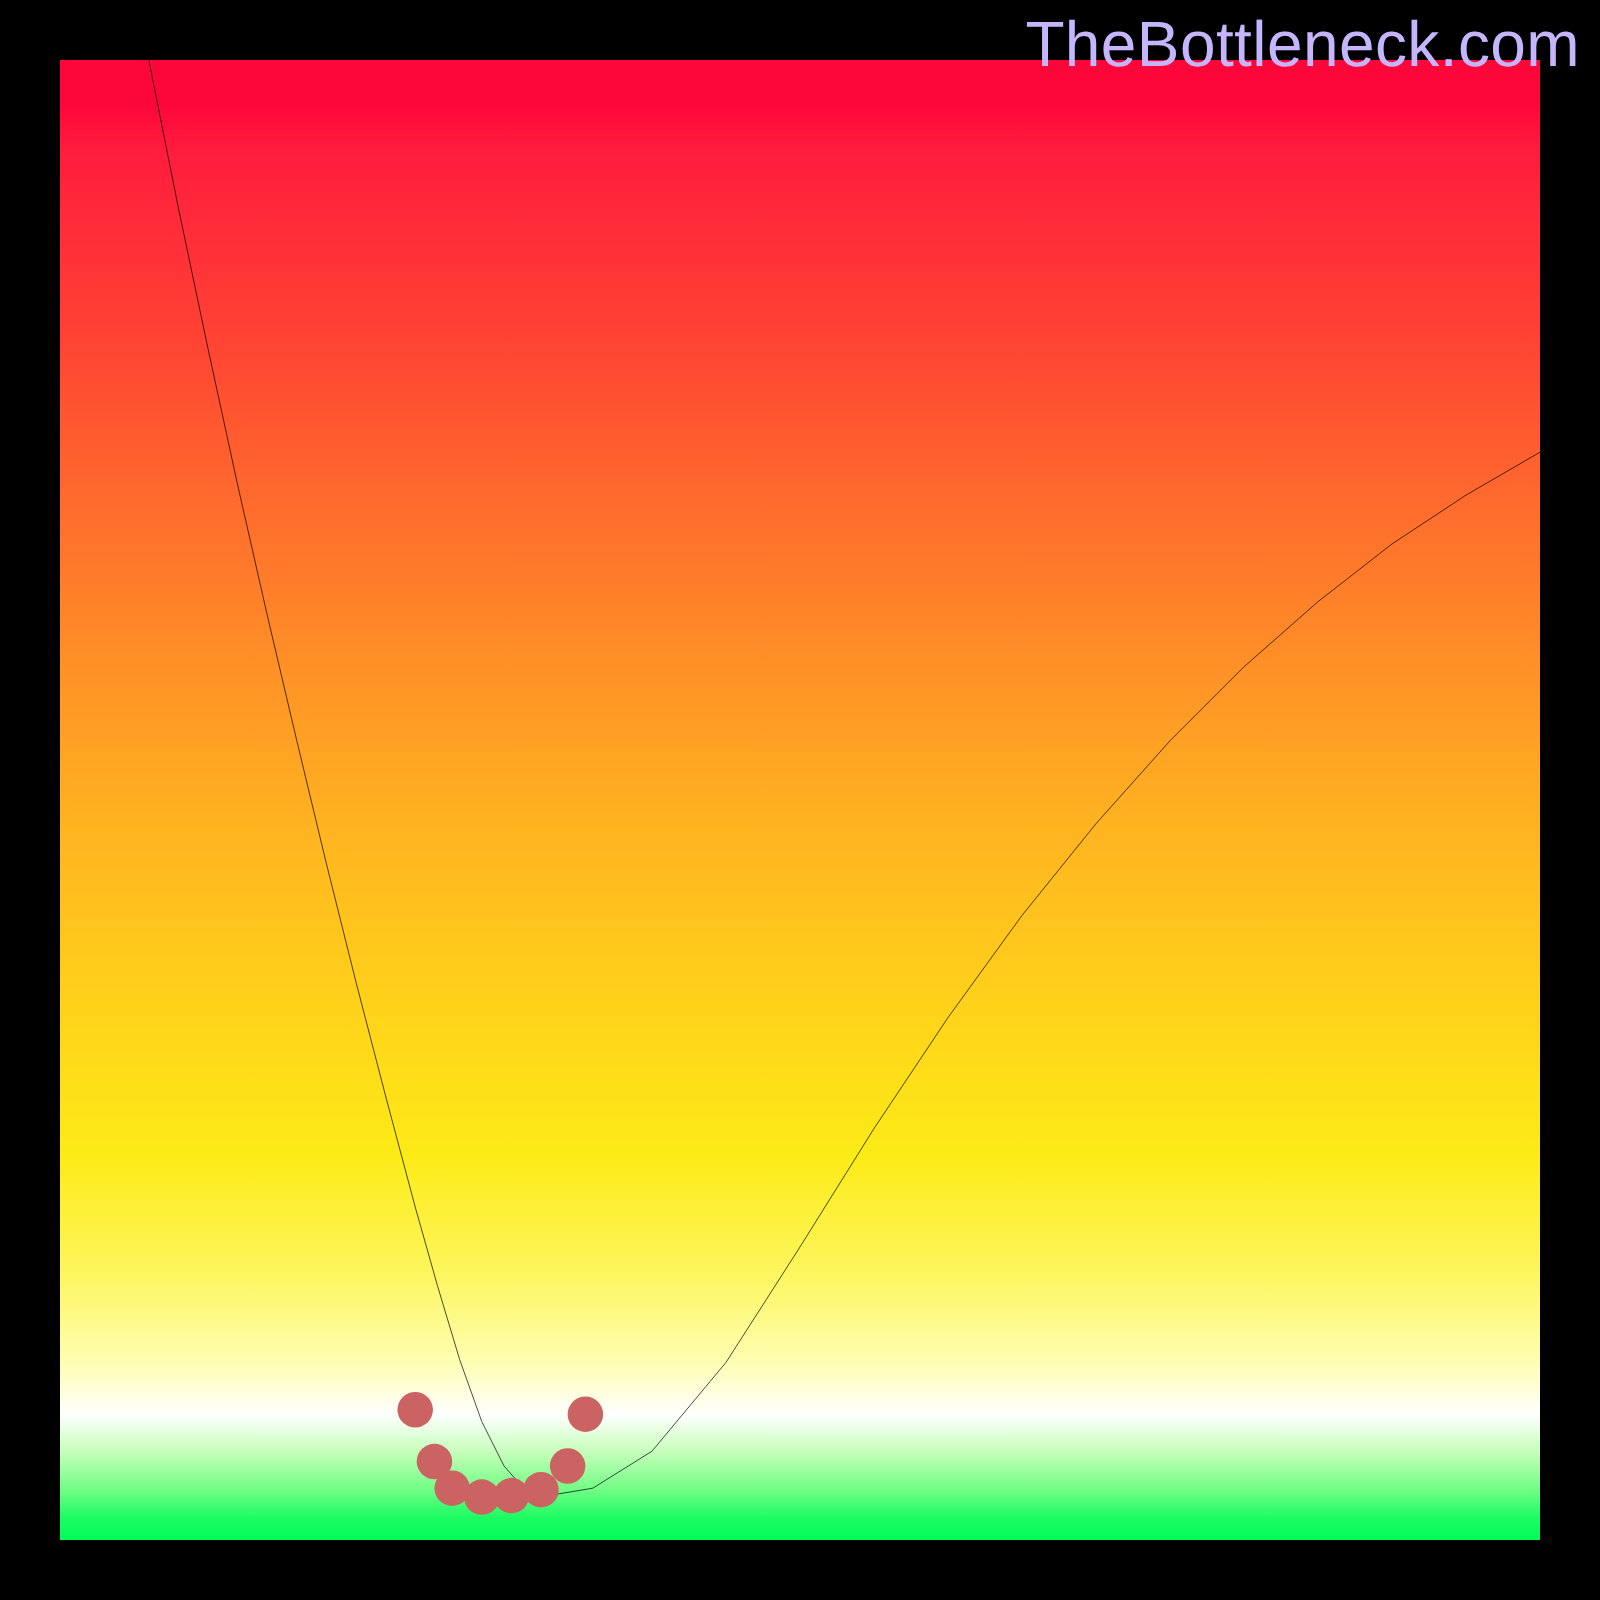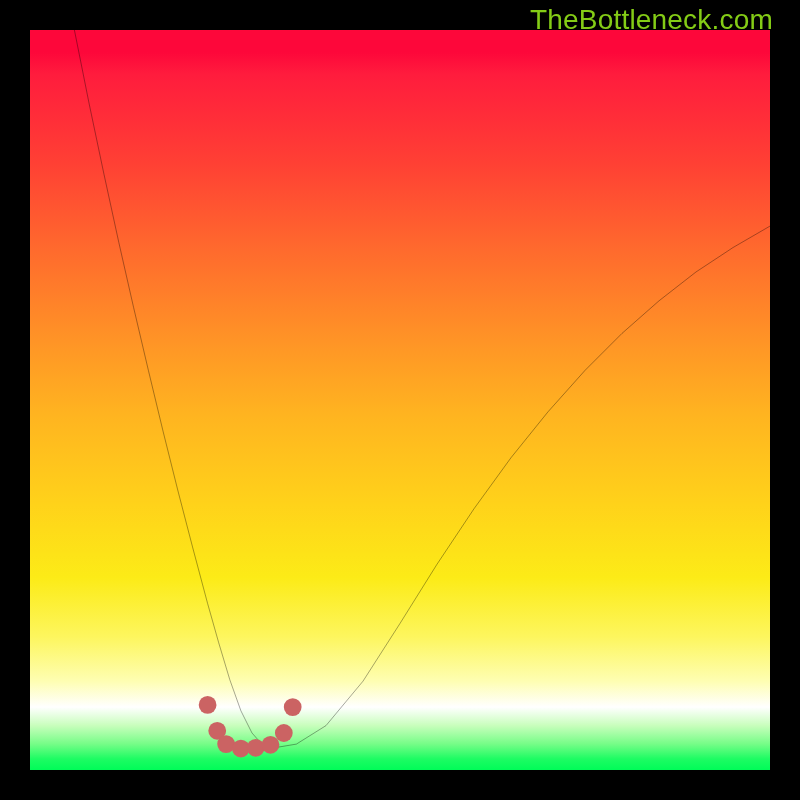--- a/index.html
+++ b/index.html
@@ -12,23 +12,23 @@
   }
   .frame {
     position: relative;
     width: 800px;
     height: 800px;
     background: #000;
   }
   .watermark {
     position: absolute;
     top: 4px;
-    right: 27px;
-    color: #84cc16;
-    font-size: 28px;
+    right: 10px;
+    color: #c4b5fd;
+    font-size: 32px;
     font-weight: 500;
     letter-spacing: 0.2px;
     z-index: 10;
   }
   .plot-area {
     position: absolute;
     left: 30px;
     top: 30px;
     width: 740px;
     height: 740px;

